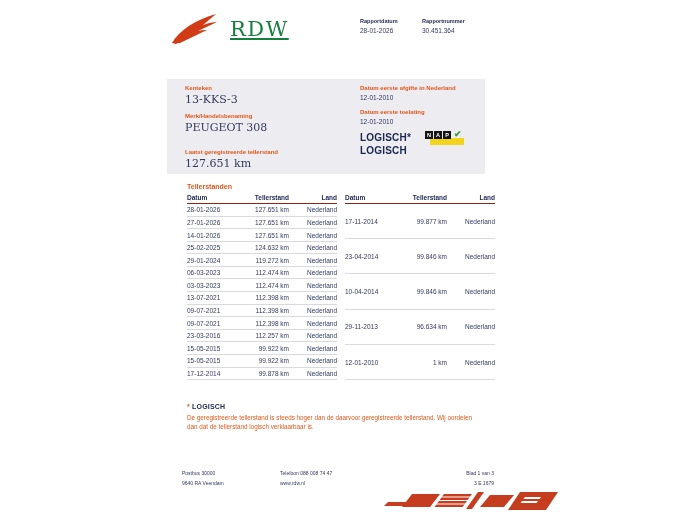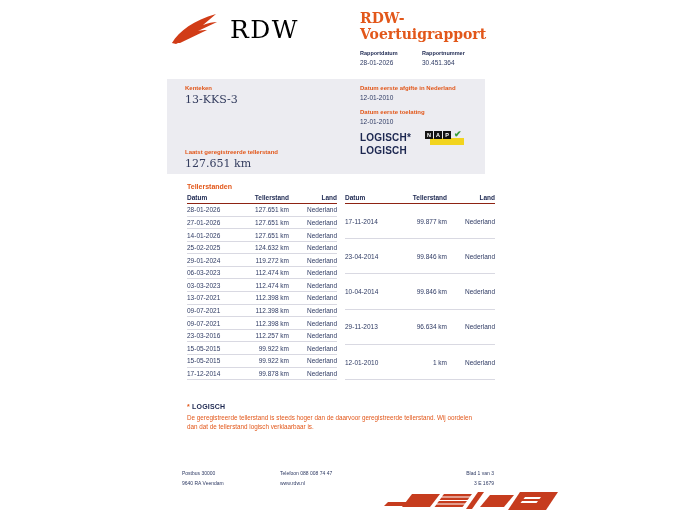--- a/index.html
+++ b/index.html
@@ -15,21 +15,21 @@
   *{box-sizing:border-box;}
   html,body{margin:0;padding:0;}
   body{
     width:685px;height:514px;position:relative;background:#ffffff;
     font-family:"Liberation Sans",sans-serif;overflow:hidden;
   }
 
   
   .logo{position:absolute;left:170px;top:12px;display:flex;align-items:center;gap:10px;}
   .logo svg{width:50px;height:34px;display:block;}
-  .logo-text{font-family:"DejaVu Serif",serif;font-size:25px;color:#000000;letter-spacing:1.5px;}
+  .logo-text{font-family:"DejaVu Serif",serif;font-size:21px;color:#15803d;letter-spacing:1.5px;text-decoration:underline;}
 
   .report-head{position:absolute;left:360px;top:10px;width:140px;}
   .report-title{font-family:"DejaVu Serif",serif;font-size:14px;font-weight:bold;color:var(--orange);margin:0;}
   .report-meta{display:flex;margin-top:8px;}
   .meta-col{width:62px;}
   .meta-label{font-size:5.5px;font-weight:bold;color:var(--navy-dark);}
   .meta-value{font-size:6.5px;color:var(--navy);margin-top:2.5px;}
 
   
   .infobox{position:absolute;left:167px;top:79px;width:318px;height:95px;background:var(--boxbg);}
@@ -79,37 +79,40 @@
 
 <div class="logo">
   <svg viewBox="0 0 50 34" aria-hidden="true">
     <path d="M2 31 C9 19 24 8 46 2 L33 13 C38 11 43 10 47 10 L28 19 C31 18 34 18 37 18 L10 31 Z" fill="#d13c17"></path>
     <path d="M2 31 L22 24 L6 32 Z" fill="#d13c17"></path>
   </svg>
   <span class="logo-text">RDW</span>
 </div>
 
 <div class="report-head">
-  <h1 class="report-title">RDW-Voertuigrapport</h1>
   <div class="report-meta">
     <div class="meta-col">
       <div class="meta-label">Rapportdatum</div>
       <div class="meta-value">28-01-2026</div>
     </div>
     <div class="meta-col">
       <div class="meta-label">Rapportnummer</div>
       <div class="meta-value">30.451.364</div>
     </div>
   </div>
 </div>
 
 <section class="infobox">
   <div class="field f-kenteken">
     <div class="flabel">Kenteken</div>
     <div class="fvalue-serif">13-KKS-3</div>
+  </div>
+  <div class="field f-merk">
+    <div class="flabel">Merk/Handelsbenaming</div>
+    <div class="fvalue-serif">PEUGEOT 308</div>
   </div>
   <div class="field f-teller">
     <div class="flabel">Laatst geregistreerde tellerstand</div>
     <div class="fvalue-serif">127.651 km</div>
   </div>
   <div class="field f-afgifte">
     <div class="flabel">Datum eerste afgifte in Nederland</div>
     <div class="fvalue-sans">12-01-2010</div>
   </div>
   <div class="field f-toelating">

